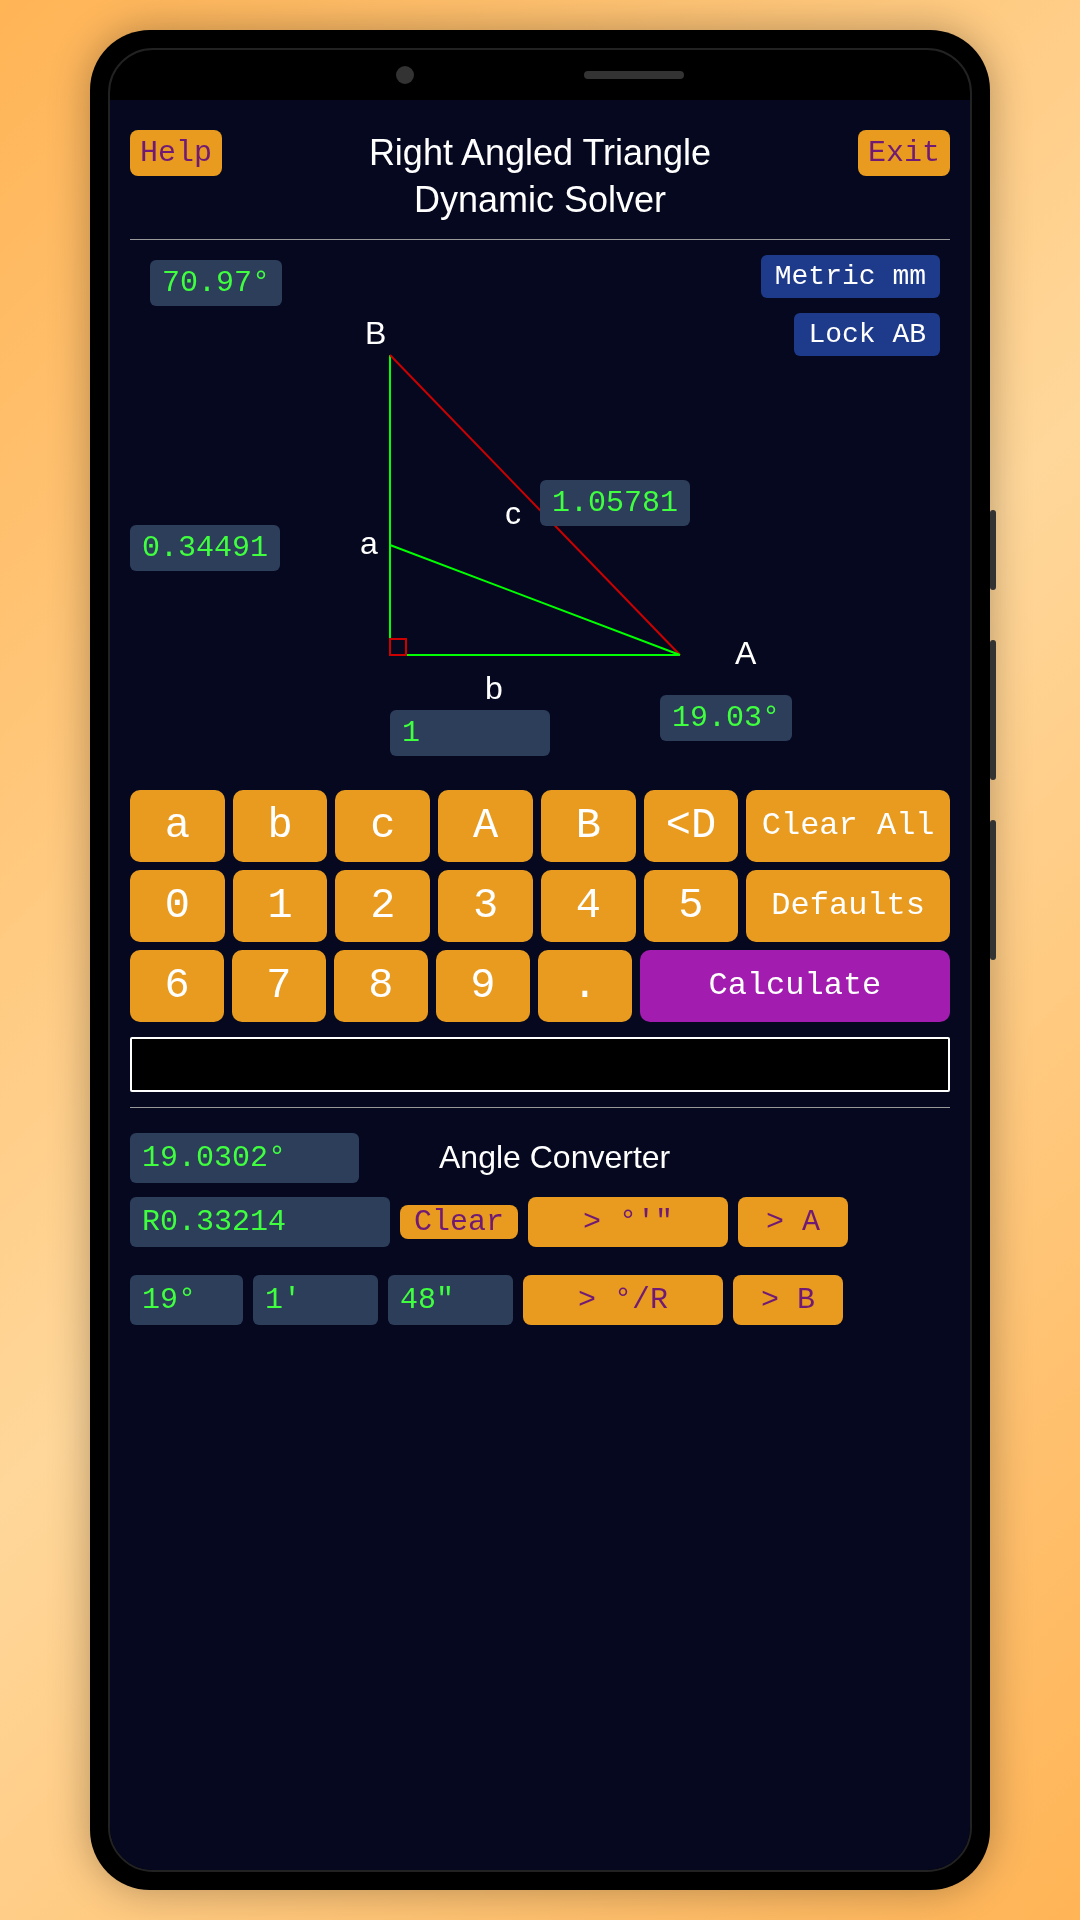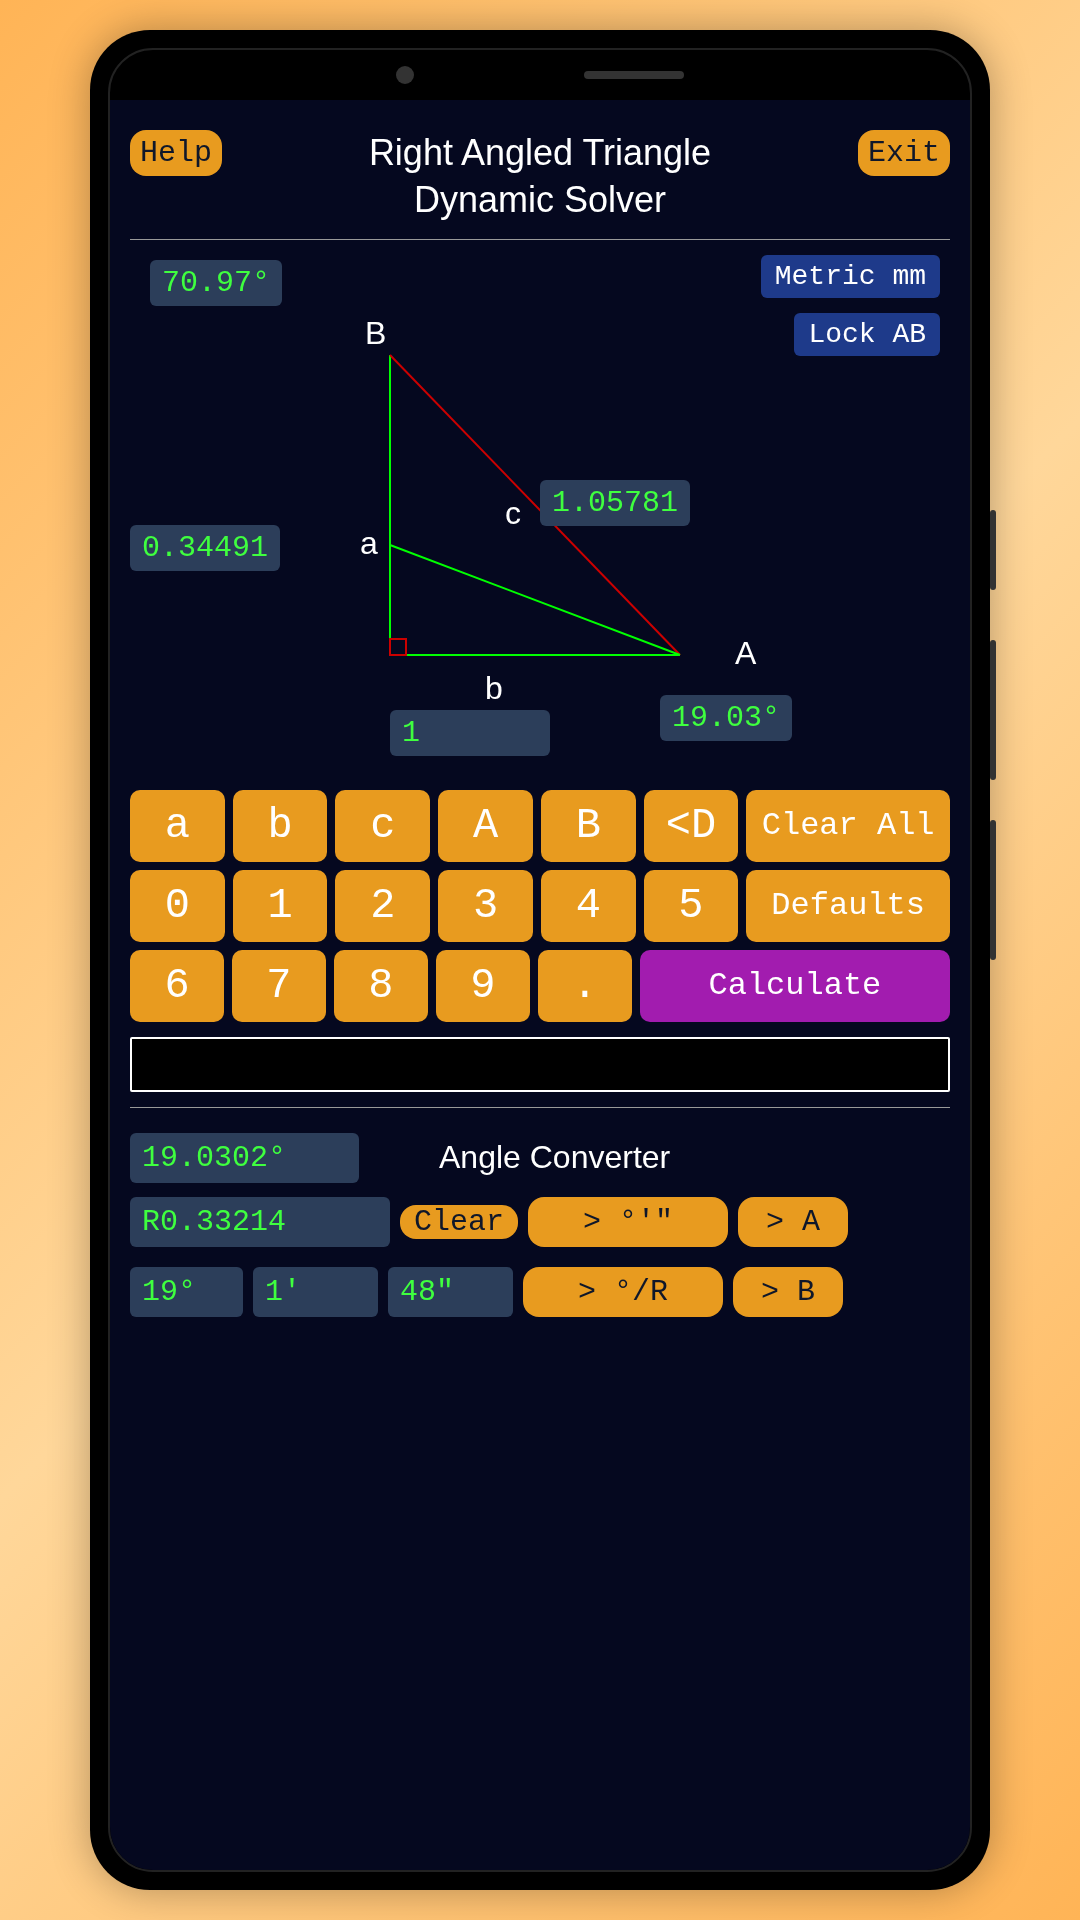--- a/index.html
+++ b/index.html
@@ -5,40 +5,40 @@
     *{box-sizing:border-box;margin:0;padding:0}
     html,body{width:1080px;height:1920px;overflow:hidden}
     body{background:linear-gradient(135deg,#ffb456 0%,#ffd79a 50%,#ffb456 100%);font-family:'Courier New',monospace;display:flex;align-items:center;justify-content:center}
     .phone{width:900px;height:1860px;background:#000;border-radius:60px;padding:18px;position:relative;box-shadow:0 0 40px rgba(0,0,0,0.3)}
     .phone-inner{width:100%;height:100%;background:#000;border-radius:45px;position:relative;overflow:hidden;border:2px solid #222}
     .notch-area{height:50px;display:flex;align-items:center;justify-content:center;gap:20px}
     .camera{width:18px;height:18px;background:#333;border-radius:50%;margin-right:150px}
     .speaker{width:100px;height:8px;background:#333;border-radius:4px}
     .screen{padding:30px 20px 20px 20px;background:#05081f;height:calc(100% - 50px);overflow:hidden}
     .header{display:flex;align-items:flex-start;justify-content:space-between;margin-bottom:10px}
-    .btn-orange{background:#e89b1f;color:#0f172a;border:none;padding:6px 10px;font-family:'Courier New',monospace;font-size:30px;border-radius:16px;cursor:pointer}
+    .btn-orange{background:#e89b1f;color:#701a75;border:none;padding:6px 10px;font-family:'Courier New',monospace;font-size:30px;border-radius:8px;cursor:pointer}
     .title{color:#fff;text-align:center;font-size:36px;font-weight:normal;font-family:Arial,sans-serif;line-height:1.3;flex:1}
     .divider{border:none;border-top:1px solid #999;margin:15px 0}
     .triangle-area{position:relative;height:520px}
     .value-box{position:absolute;background:#2c3e5a;color:#3fff3f;padding:6px 12px;font-size:30px;font-family:'Courier New',monospace;border-radius:6px}
     .blue-btn{position:absolute;background:#1e3a8a;color:#fff;padding:6px 14px;font-size:28px;font-family:'Courier New',monospace;border-radius:6px;border:none;cursor:pointer}
     .tri-label{position:absolute;color:#fff;font-size:32px;font-family:Arial,sans-serif}
     .triangle-svg{position:absolute;left:220px;top:90px}
     .keypad{margin-top:15px}
     .key-row{display:flex;gap:8px;margin-bottom:8px}
     .key{background:#e89b1f;color:#fff;border:none;font-size:42px;font-family:'Courier New',monospace;border-radius:10px;cursor:pointer;height:72px;display:flex;align-items:center;justify-content:center;flex:1}
     .key.small{flex:1}
     .key.wide{flex:2.15}
     .key.wide2{flex:3.3}
     .key.calc{background:#a21caf}
     .key-lbl{font-size:32px}
     .output-box{border:2px solid #fff;height:55px;margin-top:15px;background:#000;border-radius:2px}
     .converter{margin-top:25px}
     .conv-title{color:#fff;font-size:32px;font-family:Arial,sans-serif;text-align:center;margin-bottom:18px;margin-left:260px}
-    .conv-row{display:flex;gap:10px;margin-bottom:20px;align-items:center}
+    .conv-row{display:flex;gap:10px;margin-bottom:28px;align-items:center}
     .conv-box{background:#2c3e5a;color:#3fff3f;padding:8px 12px;font-size:30px;font-family:'Courier New',monospace;border-radius:6px}
     .side-btns{position:absolute;right:-6px}
     .sb{width:6px;background:#333;border-radius:3px;margin-bottom:30px}
   </style>
 </head>
 <body>
 
 <div class="phone">
   <div class="side-btns" style="top:480px">
       <div class="sb" style="height:80px"></div>

